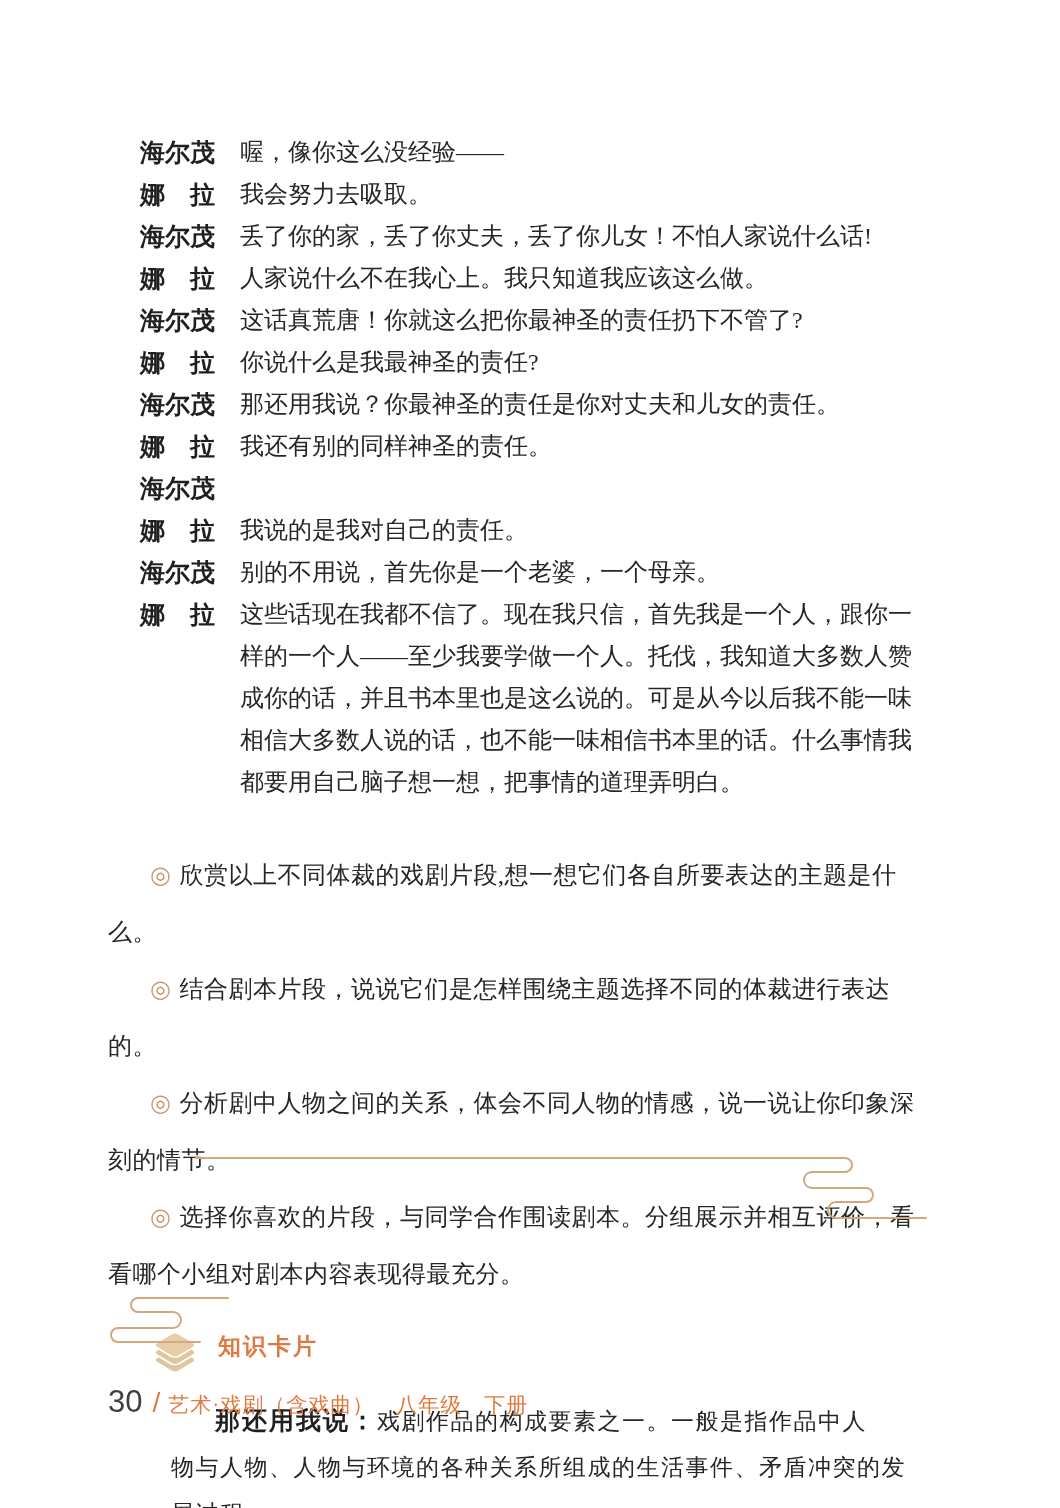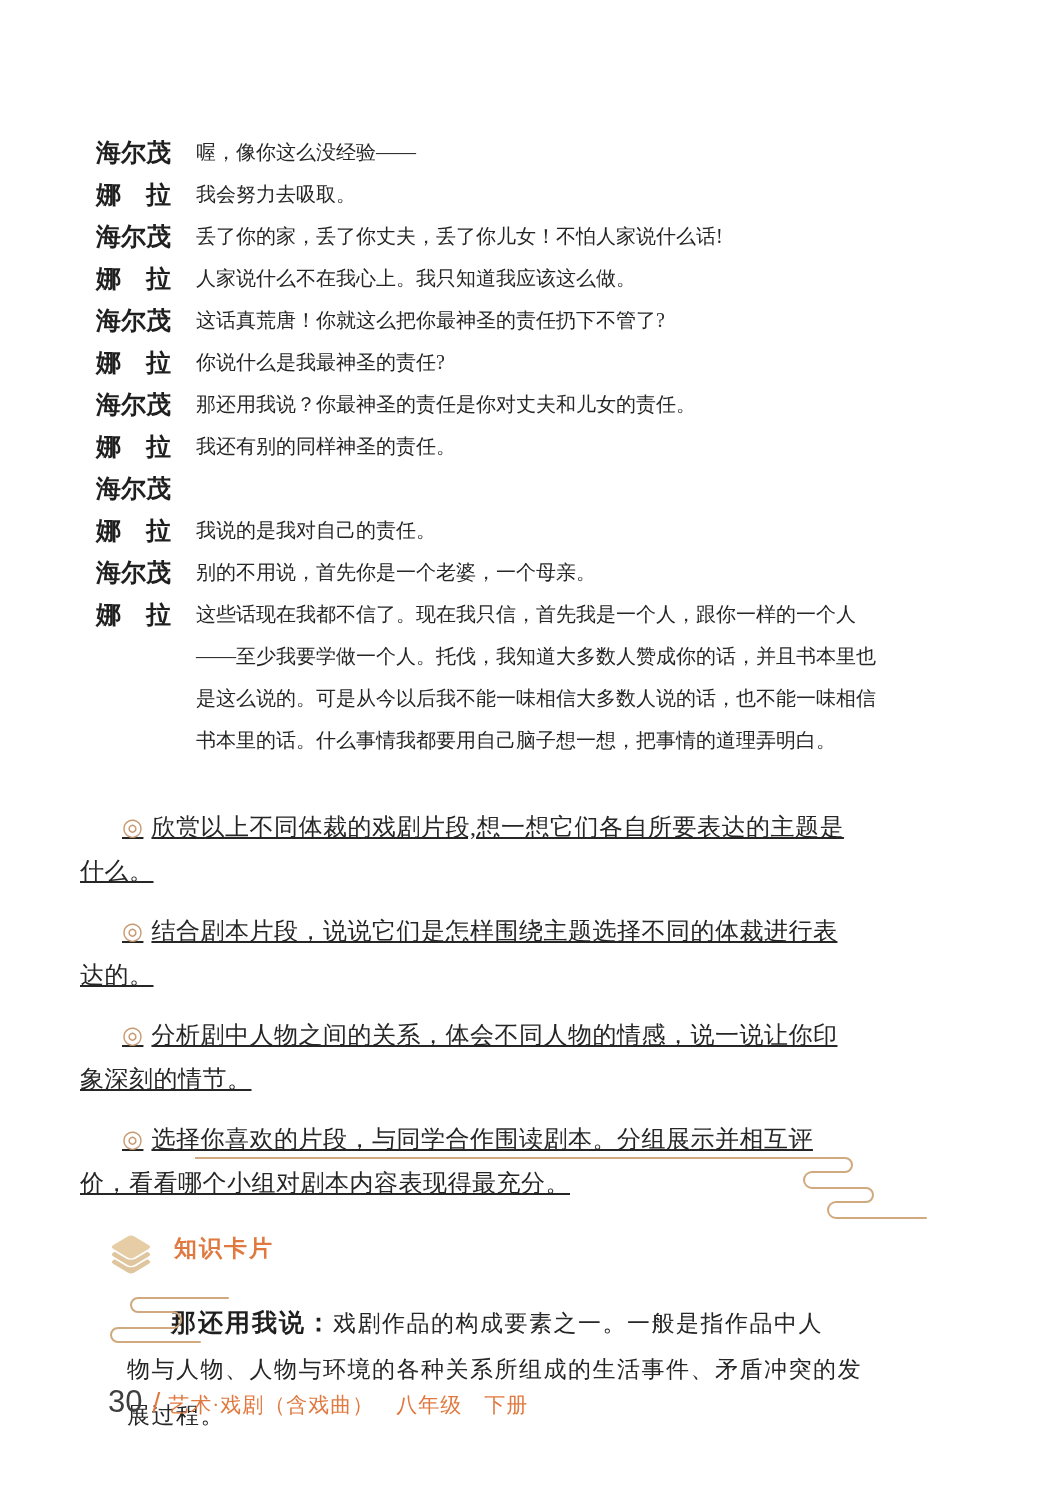--- a/index.html
+++ b/index.html
@@ -1,32 +1,32 @@
 <!DOCTYPE html>
 <html><head>
 <meta charset="utf-8">
 <style>
   html,body{margin:0;padding:0;}
   body{
     width:1060px;height:1508px;position:relative;overflow:hidden;
     background:#ffffff;color:#262626;
     font-family:"Liberation Serif", serif;
   }
-  .page{position:absolute;inset:0;padding-left:64px;box-sizing:border-box;}
+  .page{position:absolute;inset:0;padding-left:108px;box-sizing:border-box;}
   
   .dialogue{margin-top:131px;}
   .dialogue-row{display:flex;align-items:flex-start;margin-left:32px;}
   .speaker{
     flex:0 0 78px;font-family:"Liberation Sans", sans-serif;font-weight:bold;
     font-size:25px;line-height:42px;white-space:pre;color:#1f1f1f;
   }
-  .speech{width:695px;margin-left:22px;font-size:20px;line-height:42px;}
+  .speech{width:695px;margin-left:22px;font-size:24px;line-height:42px;}
   
   .questions{margin-top:44px;width:810px;}
-  .questions p{margin:16px;font-size:24px;line-height:44px;letter-spacing:0.5px;text-indent:42px;text-decoration:underline;}
+  .questions p{margin:0;font-size:24px;line-height:57px;letter-spacing:0.5px;text-indent:42px;}
   .bullet{color:#c89a72;margin-right:8px;}
   
   .card-header{display:flex;align-items:center;margin:20px 0 0 38px;height:60px;}
   .card-title{
     font-family:"Liberation Sans", sans-serif;font-weight:bold;font-size:23px;
     color:#e0793f;margin-left:14px;letter-spacing:2px;margin-top:-14px;
   }
   .card-body{width:745px;margin-left:63px;margin-top:14px;}
   .card-body p{margin:0;font-size:23px;line-height:46px;letter-spacing:1.5px;text-indent:44px;}
   .term{font-family:"Liberation Sans", sans-serif;font-weight:bold;font-size:25px;letter-spacing:2px;color:#1f1f1f;}

